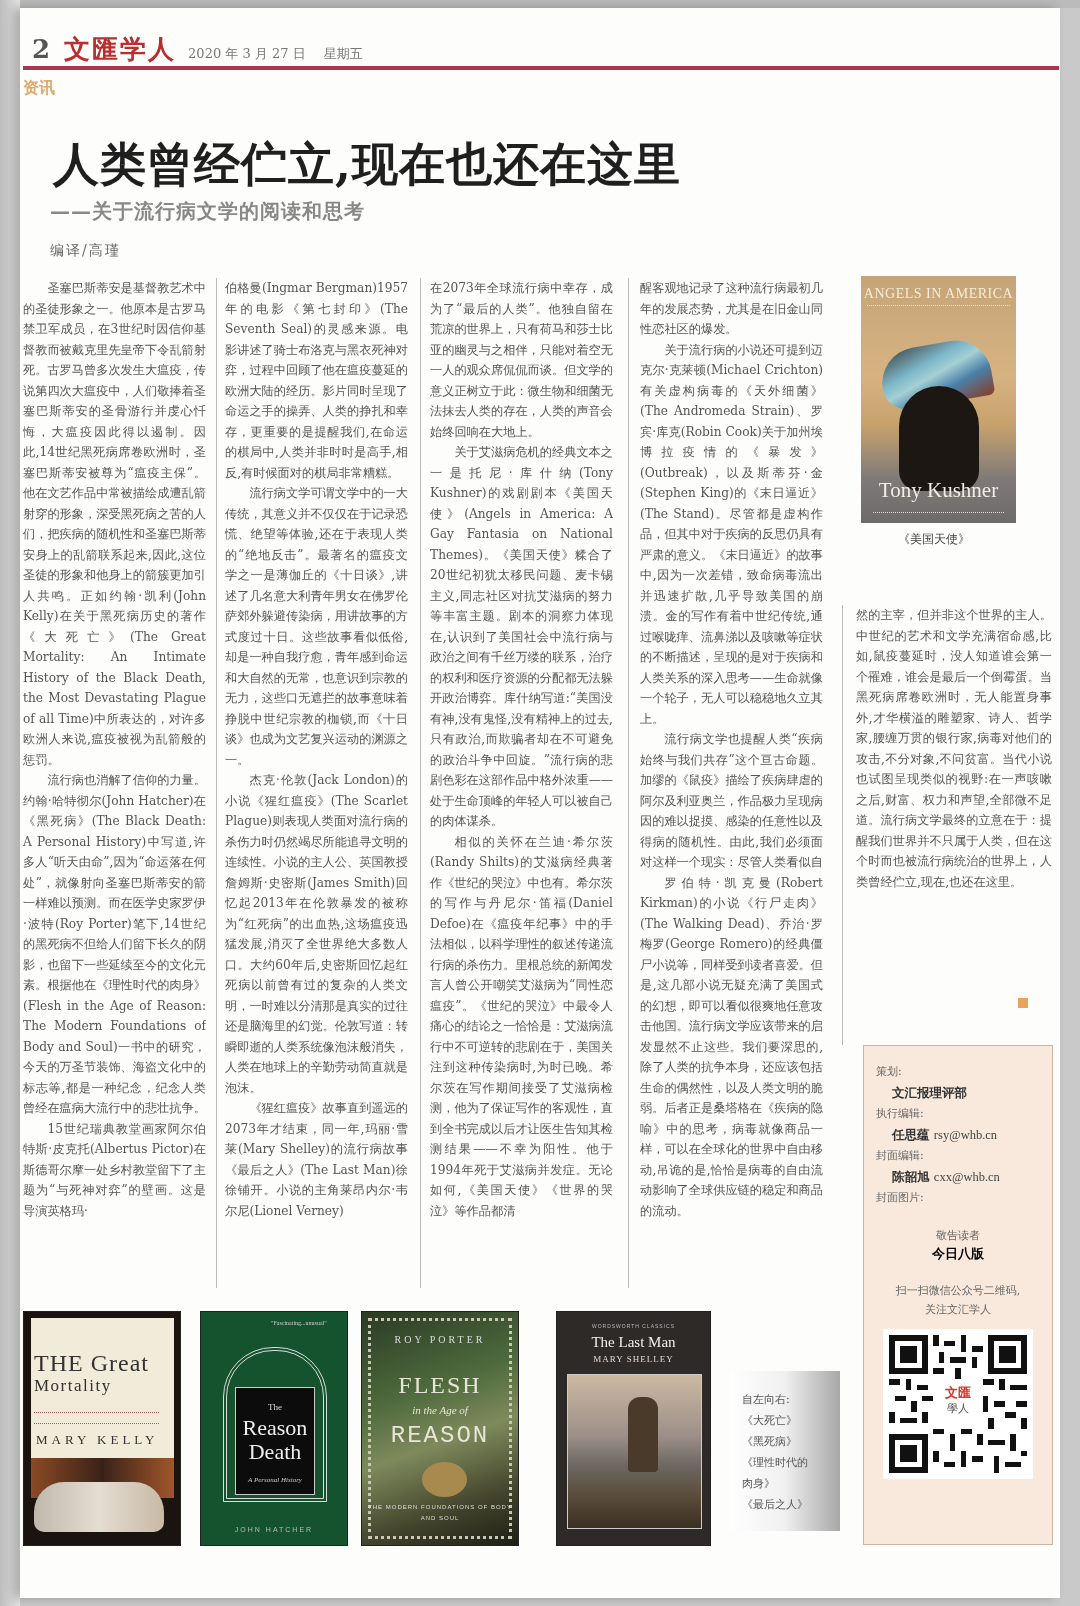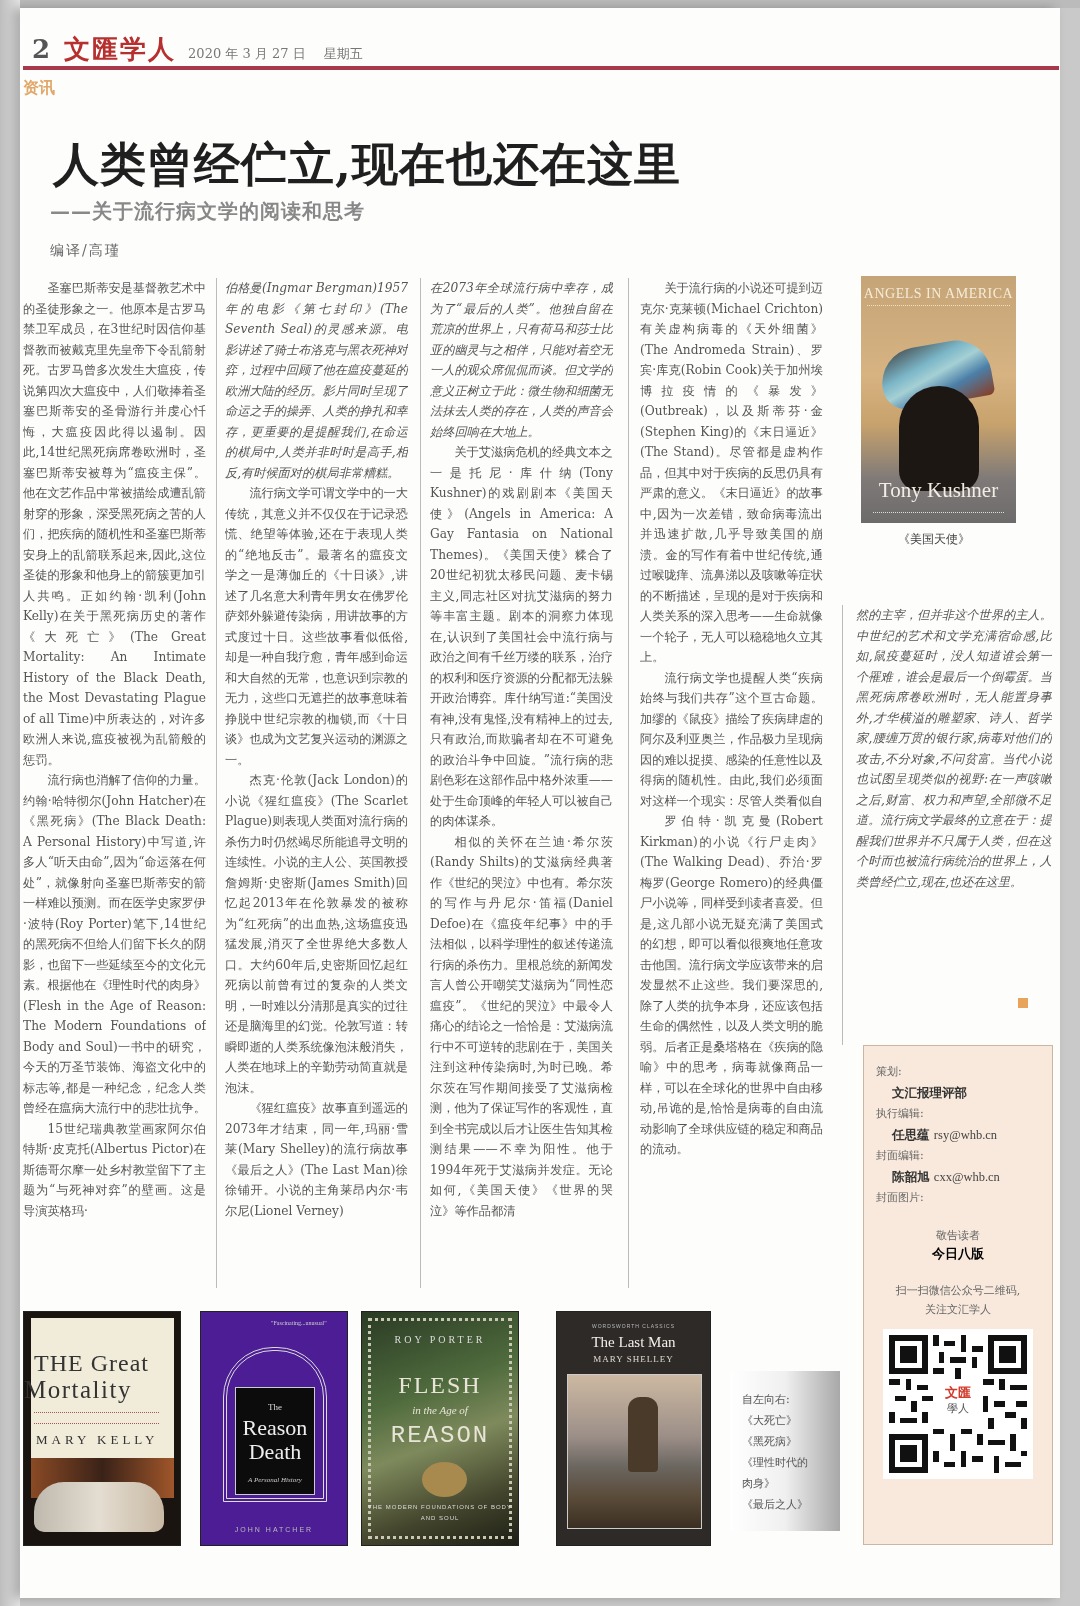--- a/index.html
+++ b/index.html
@@ -23,21 +23,21 @@
   .section-tag { position:absolute; left:3px; top:70px; font-family:"DejaVu Sans", sans-serif; font-weight:bold; font-size:16px; color:#e0a86a; }
 
   
   .headline { position:absolute; left:33px; top:126px; font-family:"DejaVu Serif", serif; font-weight:bold; font-size:46px; color:#1f1f1f; letter-spacing:1px; }
   .subhead { position:absolute; left:30px; top:190px; font-family:"DejaVu Sans", sans-serif; font-weight:bold; font-size:20px; color:#888; letter-spacing:1px; }
   .byline { position:absolute; left:30px; top:234px; font-size:14px; color:#666; letter-spacing:2px; }
 
   
   .col { position:absolute; top:270px; width:183px; font-size:12.2px; line-height:20.5px; color:#555; text-align:justify; overflow:hidden; }
   .col p { text-indent:2em; }
-  .col p.cont { text-indent:0;font-style:italic; }
+  .col p.cont { text-indent:0; }
   .col1 { left:3px; height:1020px; }
   .col2 { left:205px; height:1020px; }
   .col3 { left:410px; height:1020px; }
   .col4 { left:620px; height:1020px; }
   .col5 { left:836px; top:597px; width:196px; height:385px; }
   .vrule { position:absolute; width:1px; background:#bbb; }
 
   
   .angels { position:absolute; left:841px; top:268px; width:155px; height:247px;
     background: linear-gradient(to bottom, #c5a477 0%, #d7b382 40%, #c7a26c 60%, #7f7a78 82%, #6d6a6b 100%);
@@ -66,27 +66,27 @@
   .qr svg { width:138px; height:138px; display:block; }
   .qr .logo { position:absolute; left:54px; top:52px; width:42px; height:42px; background:#fff; text-align:center; font-size:12px; line-height:16px; padding-top:4px; }
   .qr .logo .a { color:#d23c2e; font-weight:bold; font-size:13px; }
   .qr .logo .b { color:#555; font-size:11px; }
 
   
   .book { position:absolute; top:1303px; height:235px; overflow:hidden; border:1px solid #222; }
   .b1 { left:3px; width:158px; background:#1a1410; }
   .b1 .paper { position:absolute; left:7px; top:6px; width:143px; height:140px; background:#f1ebd9; }
   .b1 .t1 { position:absolute; left:10px; top:38px; font-family:"Liberation Serif", serif; font-size:24px; color:#333; letter-spacing:1px; }
-  .b1 .t2 { position:absolute; left:0; top:64px; font-family:"Liberation Serif", serif; font-size:25px; color:#333; letter-spacing:1.5px; }
+  .b1 .t2 { position:absolute; left:10px; top:64px; font-family:"Liberation Serif", serif; font-size:17px; color:#333; letter-spacing:1.5px; }
   .b1 .t3 { position:absolute; left:10px; top:100px; width:125px; border-top:1px dotted #a55; border-bottom:1px dotted #a55; height:12px; }
   .b1 .t4 { position:absolute; left:12px; top:120px; font-family:"Liberation Serif", serif; font-size:13px; color:#333; letter-spacing:4px; }
   .b1 .body { position:absolute; left:10px; top:170px; width:130px; height:50px; background:linear-gradient(to right, #bfb8ac, #e4ddd1, #c8b9a4); border-radius:30px 30px 10px 10px; }
   .b1 .hair { position:absolute; left:7px; top:146px; width:143px; height:40px; background:linear-gradient(to right, #8a4a25, #3a2218, #a0562a); }
 
-  .b2 { left:180px; width:148px; background:#4c1d95;text-decoration:underline; }
+  .b2 { left:180px; width:148px; background:#14532d;text-decoration:underline; }
   .b2 .frame { position:absolute; left:22px; top:35px; width:104px; height:155px; border:4px double #ddd; border-radius:50px 50px 0 0; }
   .b2 .inner { position:absolute; left:34px; top:75px; width:80px; height:108px; background:#0c0c0c; border:1px solid #ccc; }
   .b2 .s1 { position:absolute; left:0; top:14px; width:100%; text-align:center; font-family:"Liberation Serif", serif; font-size:9px; color:#ddd; }
   .b2 .s2 { position:absolute; left:0; top:28px; width:100%; text-align:center; font-family:"Liberation Serif", serif; font-size:22px; color:#eee; line-height:24px; }
   .b2 .s3 { position:absolute; left:0; top:88px; width:100%; text-align:center; font-family:"Liberation Serif", serif; font-style:italic; font-size:7px; color:#ccc; }
   .b2 .quote { position:absolute; left:70px; top:8px; font-size:6px; color:#ccc; font-family:"Liberation Serif", serif; }
   .b2 .auth { position:absolute; left:0; bottom:12px; width:100%; text-align:center; font-size:7px; color:#bbb; letter-spacing:2px; font-family:"Liberation Sans", sans-serif; }
 
   .b3 { left:341px; width:158px; background:linear-gradient(160deg, #2a3a24 0%, #4f6b3d 35%, #7e8a5c 55%, #43442c 80%, #1d1f15 100%); }
   .b3 .border { position:absolute; left:6px; top:6px; right:6px; bottom:6px; border:3px dotted #c8c8b5; }
@@ -145,20 +145,21 @@
   <div class="vrule" style="left:400px; top:270px; height:1010px;"></div>
 
   <div class="col col3">
     <p class="cont">在2073年全球流行病中幸存，成为了“最后的人类”。他独自留在荒凉的世界上，只有荷马和莎士比亚的幽灵与之相伴，只能对着空无一人的观众席侃侃而谈。但文学的意义正树立于此：微生物和细菌无法抹去人类的存在，人类的声音会始终回响在大地上。</p>
     <p>关于艾滋病危机的经典文本之一是托尼·库什纳(Tony Kushner)的戏剧剧本《美国天使》(Angels in America: A Gay Fantasia on National Themes)。《美国天使》糅合了20世纪初犹太移民问题、麦卡锡主义,同志社区对抗艾滋病的努力等丰富主题。剧本的洞察力体现在,认识到了美国社会中流行病与政治之间有千丝万缕的联系，治疗的权利和医疗资源的分配都无法躲开政治博弈。库什纳写道:“美国没有神,没有鬼怪,没有精神上的过去,只有政治,而欺骗者却在不可避免的政治斗争中回旋。”流行病的悲剧色彩在这部作品中格外浓重——处于生命顶峰的年轻人可以被自己的肉体谋杀。</p>
     <p>相似的关怀在兰迪·希尔茨(Randy Shilts)的艾滋病经典著作《世纪的哭泣》中也有。希尔茨的写作与丹尼尔·笛福(Daniel Defoe)在《瘟疫年纪事》中的手法相似，以科学理性的叙述传递流行病的杀伤力。里根总统的新闻发言人曾公开嘲笑艾滋病为“同性恋瘟疫”。《世纪的哭泣》中最令人痛心的结论之一恰恰是：艾滋病流行中不可逆转的悲剧在于，美国关注到这种传染病时,为时已晚。希尔茨在写作期间接受了艾滋病检测，他为了保证写作的客观性，直到全书完成以后才让医生告知其检测结果——不幸为阳性。他于1994年死于艾滋病并发症。无论如何,《美国天使》《世界的哭泣》等作品都清</p>
   </div>
   <div class="vrule" style="left:608px; top:270px; height:1010px;"></div>
 
   <div class="col col4">
+    <p class="cont">醒客观地记录了这种流行病最初几年的发展态势，尤其是在旧金山同性恋社区的爆发。</p>
     <p>关于流行病的小说还可提到迈克尔·克莱顿(Michael Crichton)有关虚构病毒的《天外细菌》(The Andromeda Strain)、罗宾·库克(Robin Cook)关于加州埃博拉疫情的《暴发》(Outbreak)，以及斯蒂芬·金(Stephen King)的《末日逼近》(The Stand)。尽管都是虚构作品，但其中对于疾病的反思仍具有严肃的意义。《末日逼近》的故事中,因为一次差错，致命病毒流出并迅速扩散,几乎导致美国的崩溃。金的写作有着中世纪传统,通过喉咙痒、流鼻涕以及咳嗽等症状的不断描述，呈现的是对于疾病和人类关系的深入思考——生命就像一个轮子，无人可以稳稳地久立其上。</p>
     <p>流行病文学也提醒人类“疾病始终与我们共存”这个亘古命题。加缪的《鼠疫》描绘了疾病肆虐的阿尔及利亚奥兰，作品极力呈现病因的难以捉摸、感染的任意性以及得病的随机性。由此,我们必须面对这样一个现实：尽管人类看似自</p>
     <p>罗伯特·凯克曼(Robert Kirkman)的小说《行尸走肉》(The Walking Dead)、乔治·罗梅罗(George Romero)的经典僵尸小说等，同样受到读者喜爱。但是,这几部小说无疑充满了美国式的幻想，即可以看似很爽地任意攻击他国。流行病文学应该带来的启发显然不止这些。我们要深思的,除了人类的抗争本身，还应该包括生命的偶然性，以及人类文明的脆弱。后者正是桑塔格在《疾病的隐喻》中的思考，病毒就像商品一样，可以在全球化的世界中自由移动,吊诡的是,恰恰是病毒的自由流动影响了全球供应链的稳定和商品的流动。</p>
   </div>
   <div class="vrule" style="left:822px; top:597px; height:440px;"></div>
 
   <div class="col col5">
     <p class="cont">然的主宰，但并非这个世界的主人。中世纪的艺术和文学充满宿命感,比如,鼠疫蔓延时，没人知道谁会第一个罹难，谁会是最后一个倒霉蛋。当黑死病席卷欧洲时，无人能置身事外,才华横溢的雕塑家、诗人、哲学家,腰缠万贯的银行家,病毒对他们的攻击,不分对象,不问贫富。当代小说也试图呈现类似的视野:在一声咳嗽之后,财富、权力和声望,全部微不足道。流行病文学最终的立意在于：提醒我们世界并不只属于人类，但在这个时而也被流行病统治的世界上，人类曾经伫立,现在,也还在这里。</p>
   </div>
   <div class="end-mark"></div>

